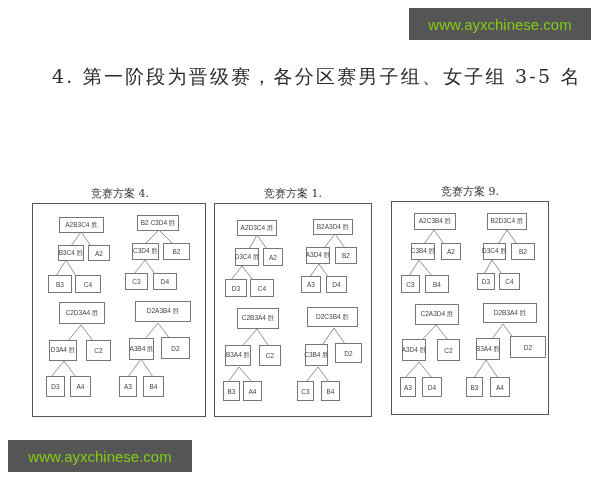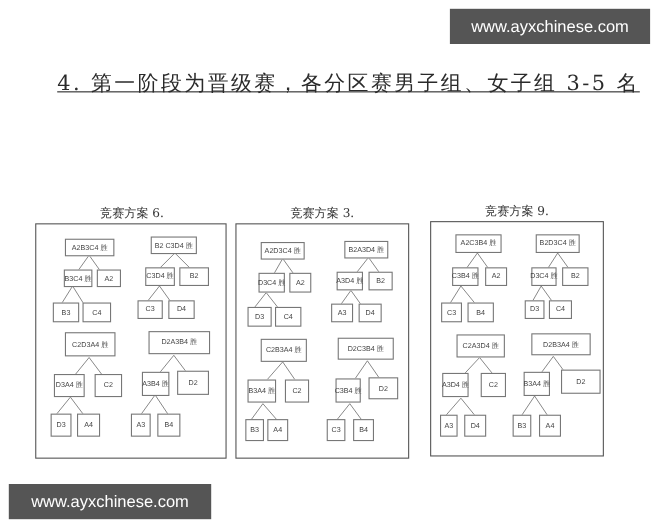--- a/index.html
+++ b/index.html
@@ -1,39 +1,39 @@
 <!DOCTYPE html>
 <html><head>
 <meta charset="utf-8">
 <style>
   html, body { margin:0; padding:0; }
   body { width:600px; height:480px; background:#ffffff; position:relative; overflow:hidden; font-family:"DejaVu Serif","Liberation Serif",serif; color:#222; }
-  .wm { position:absolute; background:#555555; color:#ffffff; font-family:"Liberation Sans","DejaVu Sans",sans-serif; font-size:15px; display:flex; align-items:center; justify-content:center; }
+  .wm { position:absolute; background:#555555; color:#84cc16; font-family:"Liberation Sans","DejaVu Sans",sans-serif; font-size:15px; display:flex; align-items:center; justify-content:center; }
   .wm-top { left:409px; top:8px; width:182px; height:32px; }
   .wm-bottom { left:8px; top:440px; width:184px; height:32px; }
   .para { position:absolute; left:20px; top:58px; width:560px; font-size:19px; line-height:37px; letter-spacing:2.2px; color:#2a2a2a; }
   .para .line { display:block; white-space:nowrap; }
-  .para .l1 { padding-left:32px;text-decoration:underline; }
+  .para .l1 { padding-left:32px; }
   .scheme-title { position:absolute; font-size:11px; color:#333; text-align:center; white-space:nowrap; }
   .scheme { position:absolute; border:1.5px solid #555; background:#fff; }
   .node { position:absolute; border:1px solid #777; background:#fff; font-family:"Liberation Sans","DejaVu Sans",sans-serif; font-size:6.5px; color:#444; display:flex; align-items:center; justify-content:center; white-space:nowrap; box-sizing:border-box; }
   svg.lines { position:absolute; left:0; top:0; pointer-events:none; }
   svg.lines line { stroke:#777; stroke-width:0.8; }
 </style>
 </head>
 <body>
 
 <div class="wm wm-top">www.ayxchinese.com</div>
 
 <div class="para">
   <span class="line l1">4. 第一阶段为晋级赛，各分区赛男子组、女子组 3-5 名</span>
 </div>
 
-<div class="scheme-title" style="left:75px;top:186px;width:90px;">竞赛方案 6.</div>
-<div class="scheme-title" style="left:248px;top:186px;width:90px;">竞赛方案 3.</div>
+<div class="scheme-title" style="left:75px;top:186px;width:90px;">竞赛方案 4.</div>
+<div class="scheme-title" style="left:248px;top:186px;width:90px;">竞赛方案 1.</div>
 <div class="scheme-title" style="left:425px;top:184px;width:90px;">竞赛方案 9.</div>
 
 <div class="scheme" style="left:32px;top:203px;width:172px;height:212px;">
   <svg class="lines" width="172" height="212">
     <line x1="48" y1="28" x2="38" y2="42"></line>
       <line x1="48" y1="28" x2="58" y2="42"></line>
     <line x1="33" y1="56" x2="23" y2="72"></line>
       <line x1="33" y1="56" x2="43" y2="72"></line>
     <line x1="126" y1="26" x2="112" y2="40"></line>
       <line x1="126" y1="26" x2="140" y2="40"></line>

